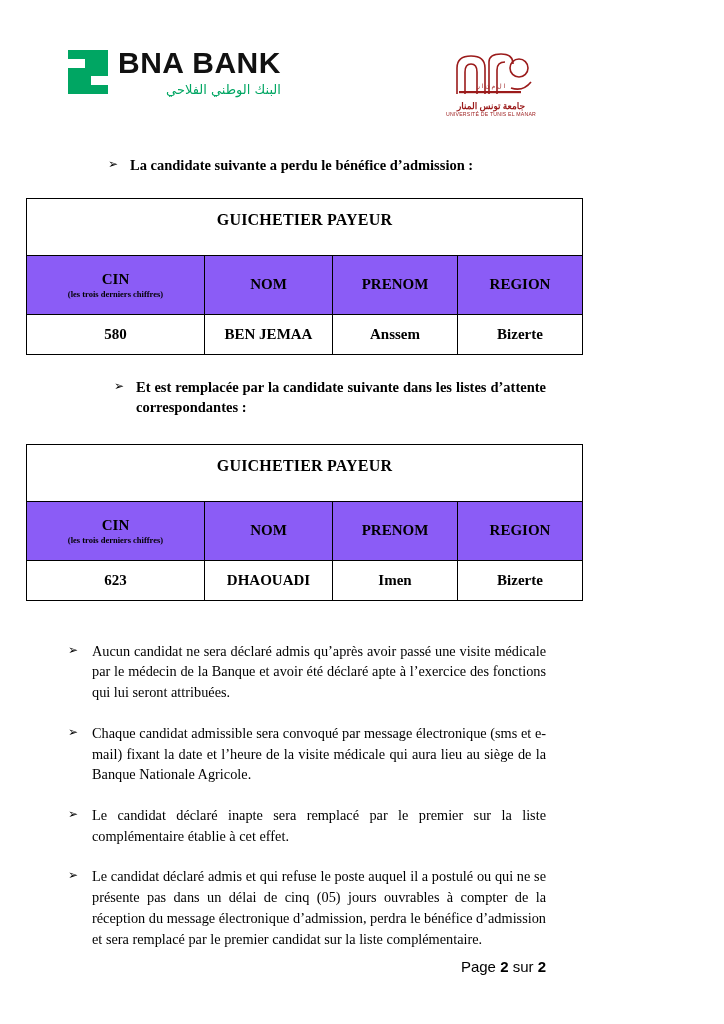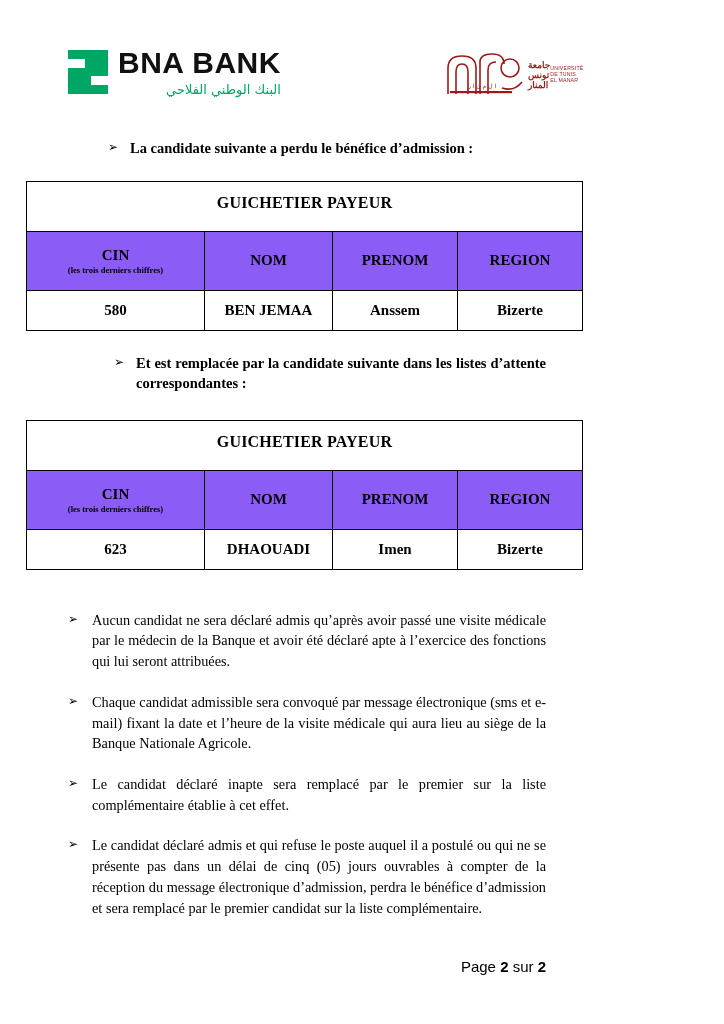--- a/index.html
+++ b/index.html
@@ -78,21 +78,21 @@
     font-size: 13px;
     color: #00a663;
     letter-spacing: 2px;
     margin-top: 5px;
     direction: rtl;
     text-align: right;
   }
 
   .utm-logo {
     display: flex;
-    flex-direction: row;
+    flex-direction: column;
     align-items: center;
     width: 110px;
   }
   .utm-emblem {
     width: 92px;
     height: 52px;
     position: relative;
   }
   .utm-emblem svg { display: block; }
   .utm-fr {
@@ -162,21 +162,21 @@
     table-layout: fixed;
   }
   table.doc-table td, table.doc-table th {
     border: 1.2px solid #000000;
     text-align: center;
     vertical-align: middle;
   }
   .tbl-title {
     font-size: 16px;
     font-weight: bold;
-    padding: 12px 0 19px 0;
+    padding: 12px 0 26px 0;
     letter-spacing: 0.2px;
   }
   .hdr {
     background: #8b5cf6;
     font-weight: bold;
     font-size: 15px;
     padding: 10px 0 10px 0;
     height: 38px;
   }
   .hdr .sub {

